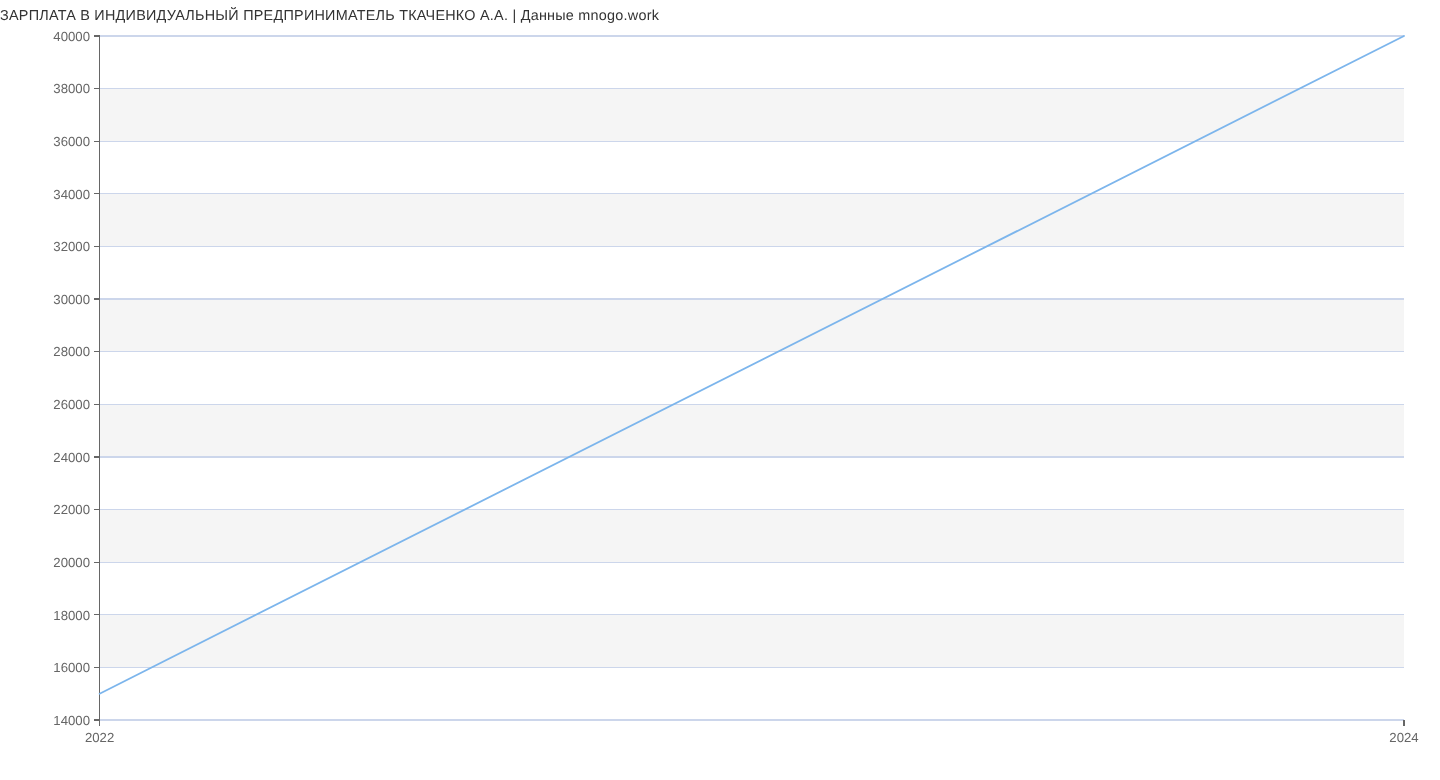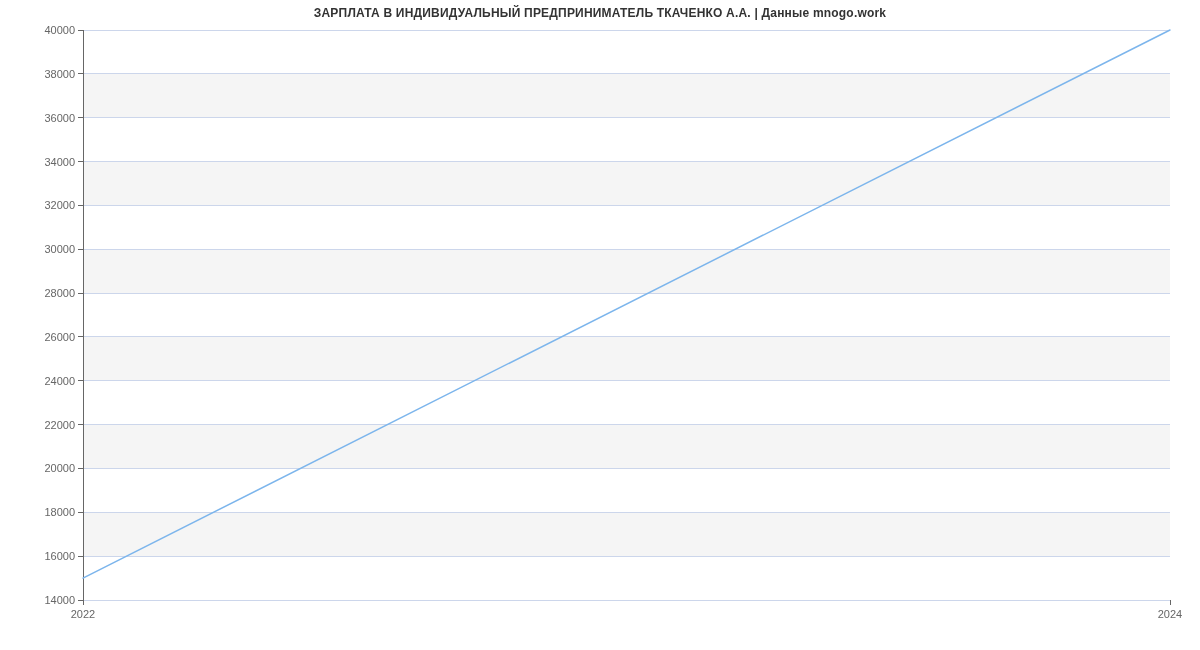--- a/index.html
+++ b/index.html
@@ -14,23 +14,23 @@
   .chart-wrap {
     position: relative;
     width: 1200px;
     height: 650px;
   }
   .title {
     position: absolute;
     top: 6px;
     left: 0;
     width: 100%;
-    text-align: center;
+    text-align: left;
     font-size: 12px;
-    font-weight: 700;
+    font-weight: 400;
     color: #333;
     letter-spacing: 0.2px;
   }
   svg {
     position: absolute;
     top: 0;
     left: 0;
   }
   .axis-line {
     stroke: #666;

